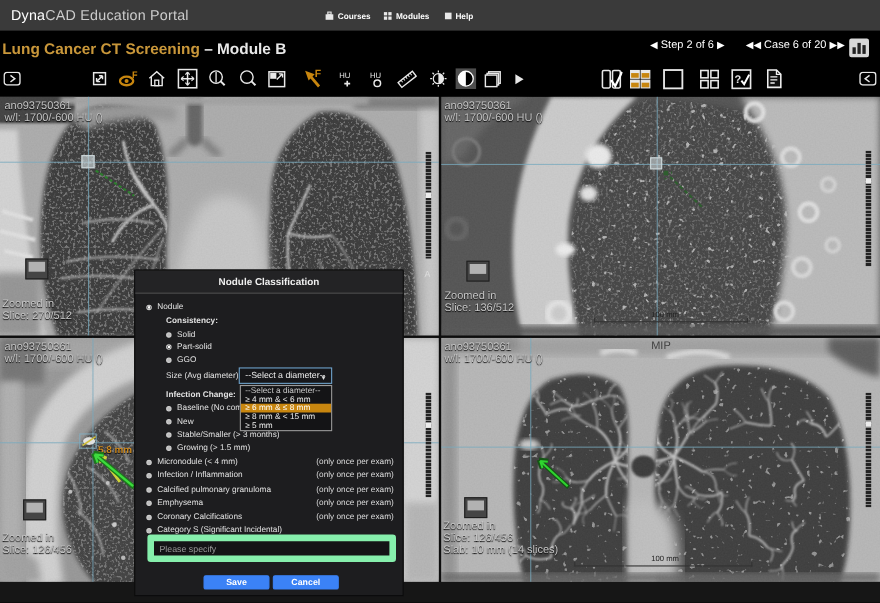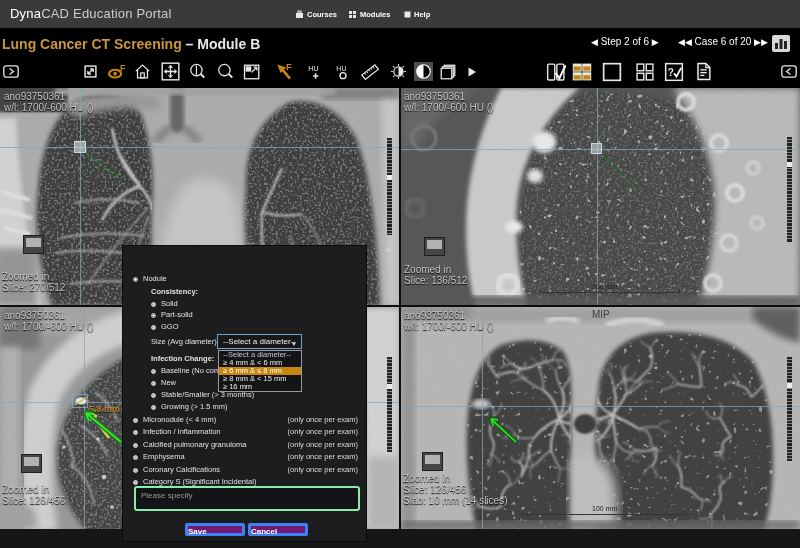--- a/index.html
+++ b/index.html
@@ -36,24 +36,24 @@
 .blbl{font-weight:bold}
 .once{left:auto !important;right:8px;color:#dcdcdc}
 #selbox{position:absolute;left:94px;top:88px;width:85px;height:15px;
  border:1px solid #6fa3cc;background:#17171a;color:#efefef;font-size:8px;
  line-height:13px;padding-left:5px;white-space:nowrap}
 #ddlist{position:absolute;left:95px;top:104px;width:84px;background:#141416;
  border:1px solid #9a9a9a;font-size:8px;z-index:60}
 .opt{height:8px;line-height:8px;padding-left:4px;color:#efefef;white-space:nowrap;font-size:7.5px}
 .opt.hl{background:#c8860f;color:#fff}
 #ta{position:absolute;left:11px;top:240px;width:226px;height:25px;
- border:2px solid #86efac;border-radius:3px;background:#141416;color:#9a9a9a;
+ border:6px solid #86efac;border-radius:3px;background:#141416;color:#9a9a9a;
  font-size:8px;padding:3px 0 0 5px}
-.btn{position:absolute;top:277px;height:13px;background:#701a75;border:3px solid #3b82f6;
- border-radius:2px;color:#fff;font-weight:bold;font-size:8px;text-align:left;line-height:12px}
+.btn{position:absolute;top:277px;height:13px;background:#3b82f6;border:1px solid #3b82f6;
+ border-radius:2px;color:#fff;font-weight:bold;font-size:8px;text-align:center;line-height:12px}
 </style></head><body>
 <div id="stage">
 <div id="bar1">
       <div id="logo"><b>Dyna</b>CAD Education Portal</div>
     </div>
     <div class="menu" style="left:295px">
       <svg class="abs" style="left:0px;top:0px" width="9" height="9" viewBox="0 0 9 9">
         <rect x="1" y="3" width="7" height="5" fill="#e8e8e8"></rect>
         <rect x="3" y="1" width="3" height="2" fill="none" stroke="#e8e8e8"></rect>
       </svg>
@@ -645,20 +645,21 @@
       <path d="M33 30 L8 7 M8 7 l2.2 6.6 M8 7 l7 0.8" stroke="#2fd42f" stroke-width="1.8" fill="none"></path>
     </svg>
     <div class="abs" style="left:522px;top:514px;width:162px;height:1px;background:#333"></div>
     <div class="abs" style="left:522px;top:511px;width:1px;height:4px;background:#333"></div>
     <div class="abs" style="left:683px;top:511px;width:1px;height:4px;background:#333"></div>
     <div class="abs" style="left:592px;top:505px;font-size:7px;color:#222">100 mm</div>
     <div class="abs" style="left:399px;top:88px;width:2px;height:441px;background:#0d0d0d"></div>
     <div class="abs" style="left:0;top:305px;width:800px;height:2px;background:#0d0d0d"></div>
     <div class="abs" style="left:0;top:529px;width:800px;height:19px;background:#161616"></div>
     <div id="modal">
+      <div id="mhead">Nodule Classification</div>
       <div class="rrow" style="left:10px;top:28px"><span class="radio sel"></span>Nodule</div>
       <div class="rrow" style="left:28px;top:41px"><span class="blbl">Consistency:</span></div>
       <div class="rrow" style="left:28px;top:53px"><span class="radio"></span>Solid</div>
       <div class="rrow" style="left:28px;top:64px"><span class="radio sel"></span>Part-solid</div>
       <div class="rrow" style="left:28px;top:76px"><span class="radio"></span>GGO</div>
       <div class="rrow" style="left:28px;top:91px">Size (Avg diameter):</div>
       <div id="selbox">--Select a diameter--<span style="position:absolute;right:4px;top:3px;color:#ddd;font-size:6px">▼</span></div>
       <div class="rrow" style="left:28px;top:108px"><span class="blbl">Infection Change:</span></div>
       <div class="rrow" style="left:28px;top:120px"><span class="radio"></span>Baseline (No comparison)</div>
       <div class="rrow" style="left:28px;top:132px"><span class="radio"></span>New</div>
@@ -676,18 +677,18 @@
       <div class="rrow once" style="top:219px">(only once per exam)</div>
       <div class="rrow" style="left:10px;top:231px"><span class="radio"></span>Category S (Significant Incidental)</div>
       <div id="ta">Please specify</div>
       <div class="btn" style="left:62px;width:60px">Save</div>
       <div class="btn" style="left:125px;width:60px">Cancel</div>
       <div id="ddlist">
 <div class="opt" style="color:#c9c9c9">--Select a diameter--</div>
 <div class="opt">≥ 4 mm &amp; &lt; 6 mm</div>
 <div class="opt hl">≥ 6 mm &amp; ≤ 8 mm</div>
 <div class="opt">≥ 8 mm &amp; &lt; 15 mm</div>
-<div class="opt">≥ 16 mm</div>
+<div class="opt">≥ 5 mm</div>
 </div>
       <svg class="abs" style="left:159px;top:128px" width="8" height="10" viewBox="0 0 8 10">
         <path d="M1 0 L1 8 L3 6 L4.5 9 L6 8.3 L4.6 5.6 L7 5.4 Z" fill="#e8e8e8" stroke="#333" stroke-width="0.5"></path>
       </svg>
     </div>
   </div>
 </body></html>

